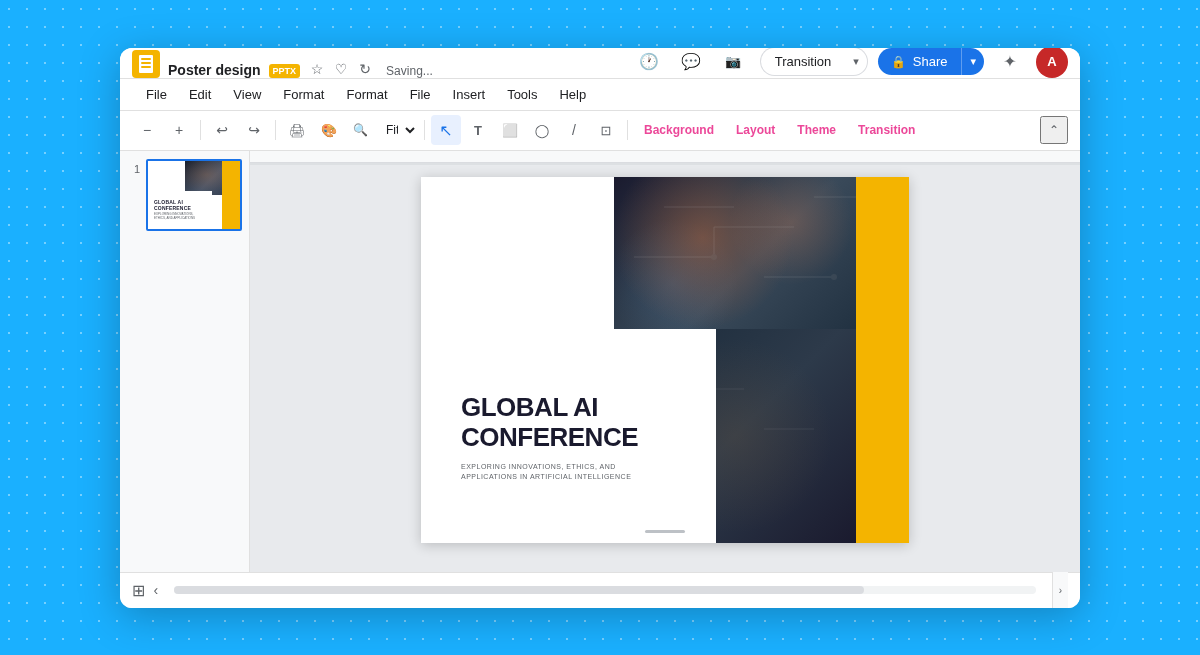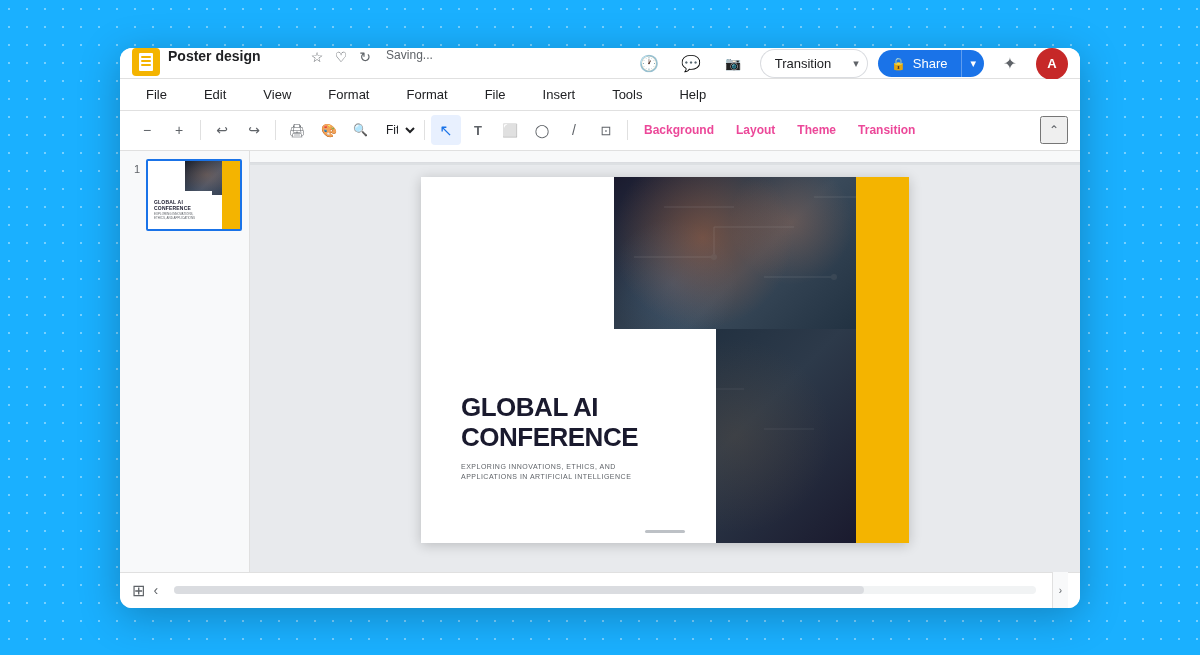--- a/index.html
+++ b/index.html
@@ -34,21 +34,21 @@
       display: flex;
       flex-direction: column;
       position: relative;
     }
 
     
     .title-bar {
       background: white;
       height: 31px;
       display: flex;
-      align-items: flex-start;
+      align-items: flex-end;
       padding: 0 12px;
       border-bottom: 1px solid #e0e0e0;
       gap: 8px;
       flex-shrink: 0;
     }
 
     .doc-icon {
       width: 28px;
       height: 28px;
       background: #f4b400;
@@ -233,21 +233,21 @@
     }
 
     
     .menu-bar {
       background: white;
       height: 32px;
       display: flex;
       align-items: center;
       padding: 0 16px;
       border-bottom: 1px solid #e0e0e0;
-      gap: 17px;
+      gap: 2px;
       flex-shrink: 0;
     }
 
     .menu-item {
       padding: 4px 10px;
       font-size: 13px;
       color: #202124;
       cursor: pointer;
       border-radius: 4px;
     }

